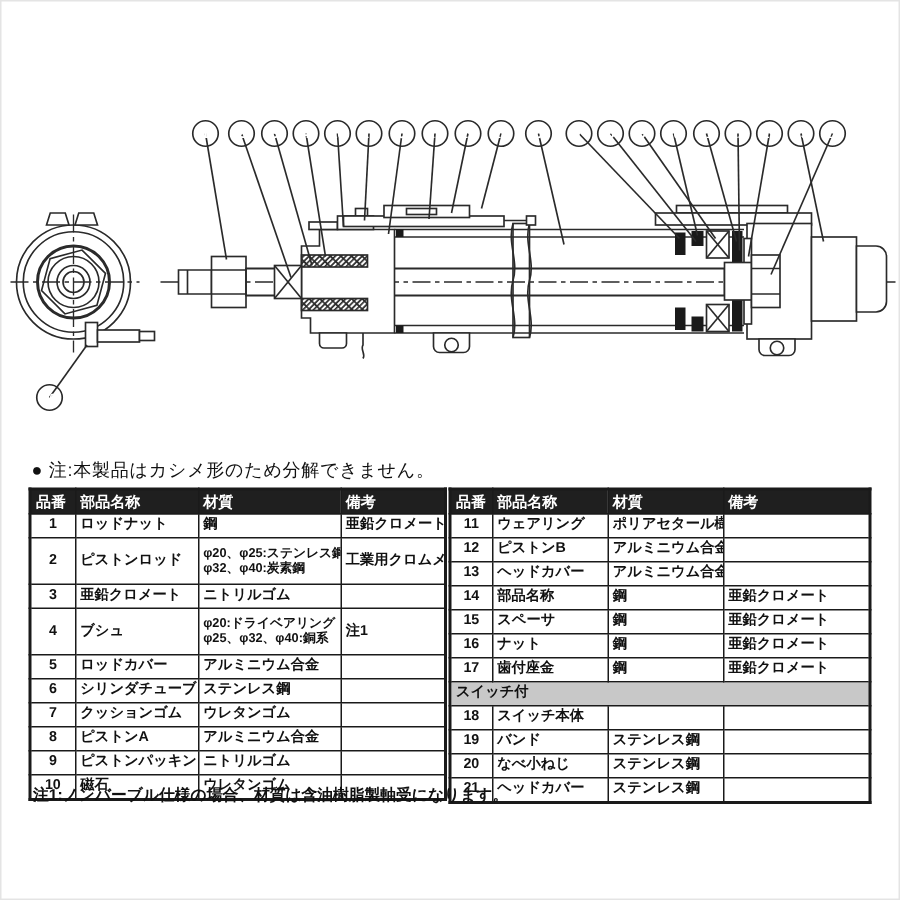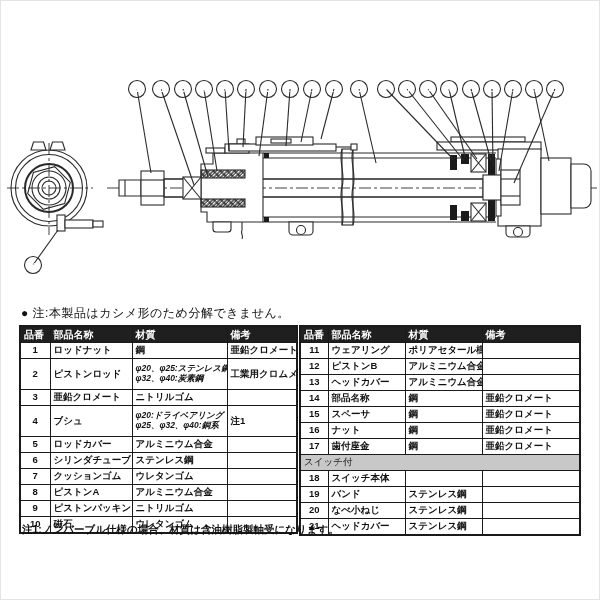--- a/index.html
+++ b/index.html
@@ -24,22 +24,22 @@
   table{position:absolute;border-collapse:collapse;table-layout:fixed;
         border:2px solid var(--line);font-size:9.5px;font-weight:600;}
   #left-table{left:18px;top:324px;width:277px;}
   #right-table{left:298px;top:324px;width:280px;}
   th{background:var(--header-bg);color:var(--header-text);font-size:10px;font-weight:700;
      text-align:left;padding:0 3px;height:15px;border:1px solid var(--line);}
   td{border:1px solid var(--line);padding:0 3px;height:15px;line-height:1.15;
      overflow:hidden;white-space:nowrap;}
   tr.row2 td{height:30px;}
   td.num{text-align:center;padding:0 1px;}
-  td.mat2{font-size:8.5px;font-style:italic;}
-  tr.band td{background:var(--band-bg);font-weight:400;height:15px;margin-left:28px;}
+  td.mat2{font-size:8.5px;}
+  tr.band td{background:var(--band-bg);font-weight:700;height:15px;margin-left:28px;}
 </style>
 </head>
 <body>
 
 <div class="page">
 
   <svg width="600" height="310" viewBox="0 0 600 310">
     <defs>
       <pattern id="hatch" width="5" height="5" patternUnits="userSpaceOnUse" patternTransform="rotate(45)">
         <rect width="5" height="5" fill="#ffffff" stroke="none"></rect>

